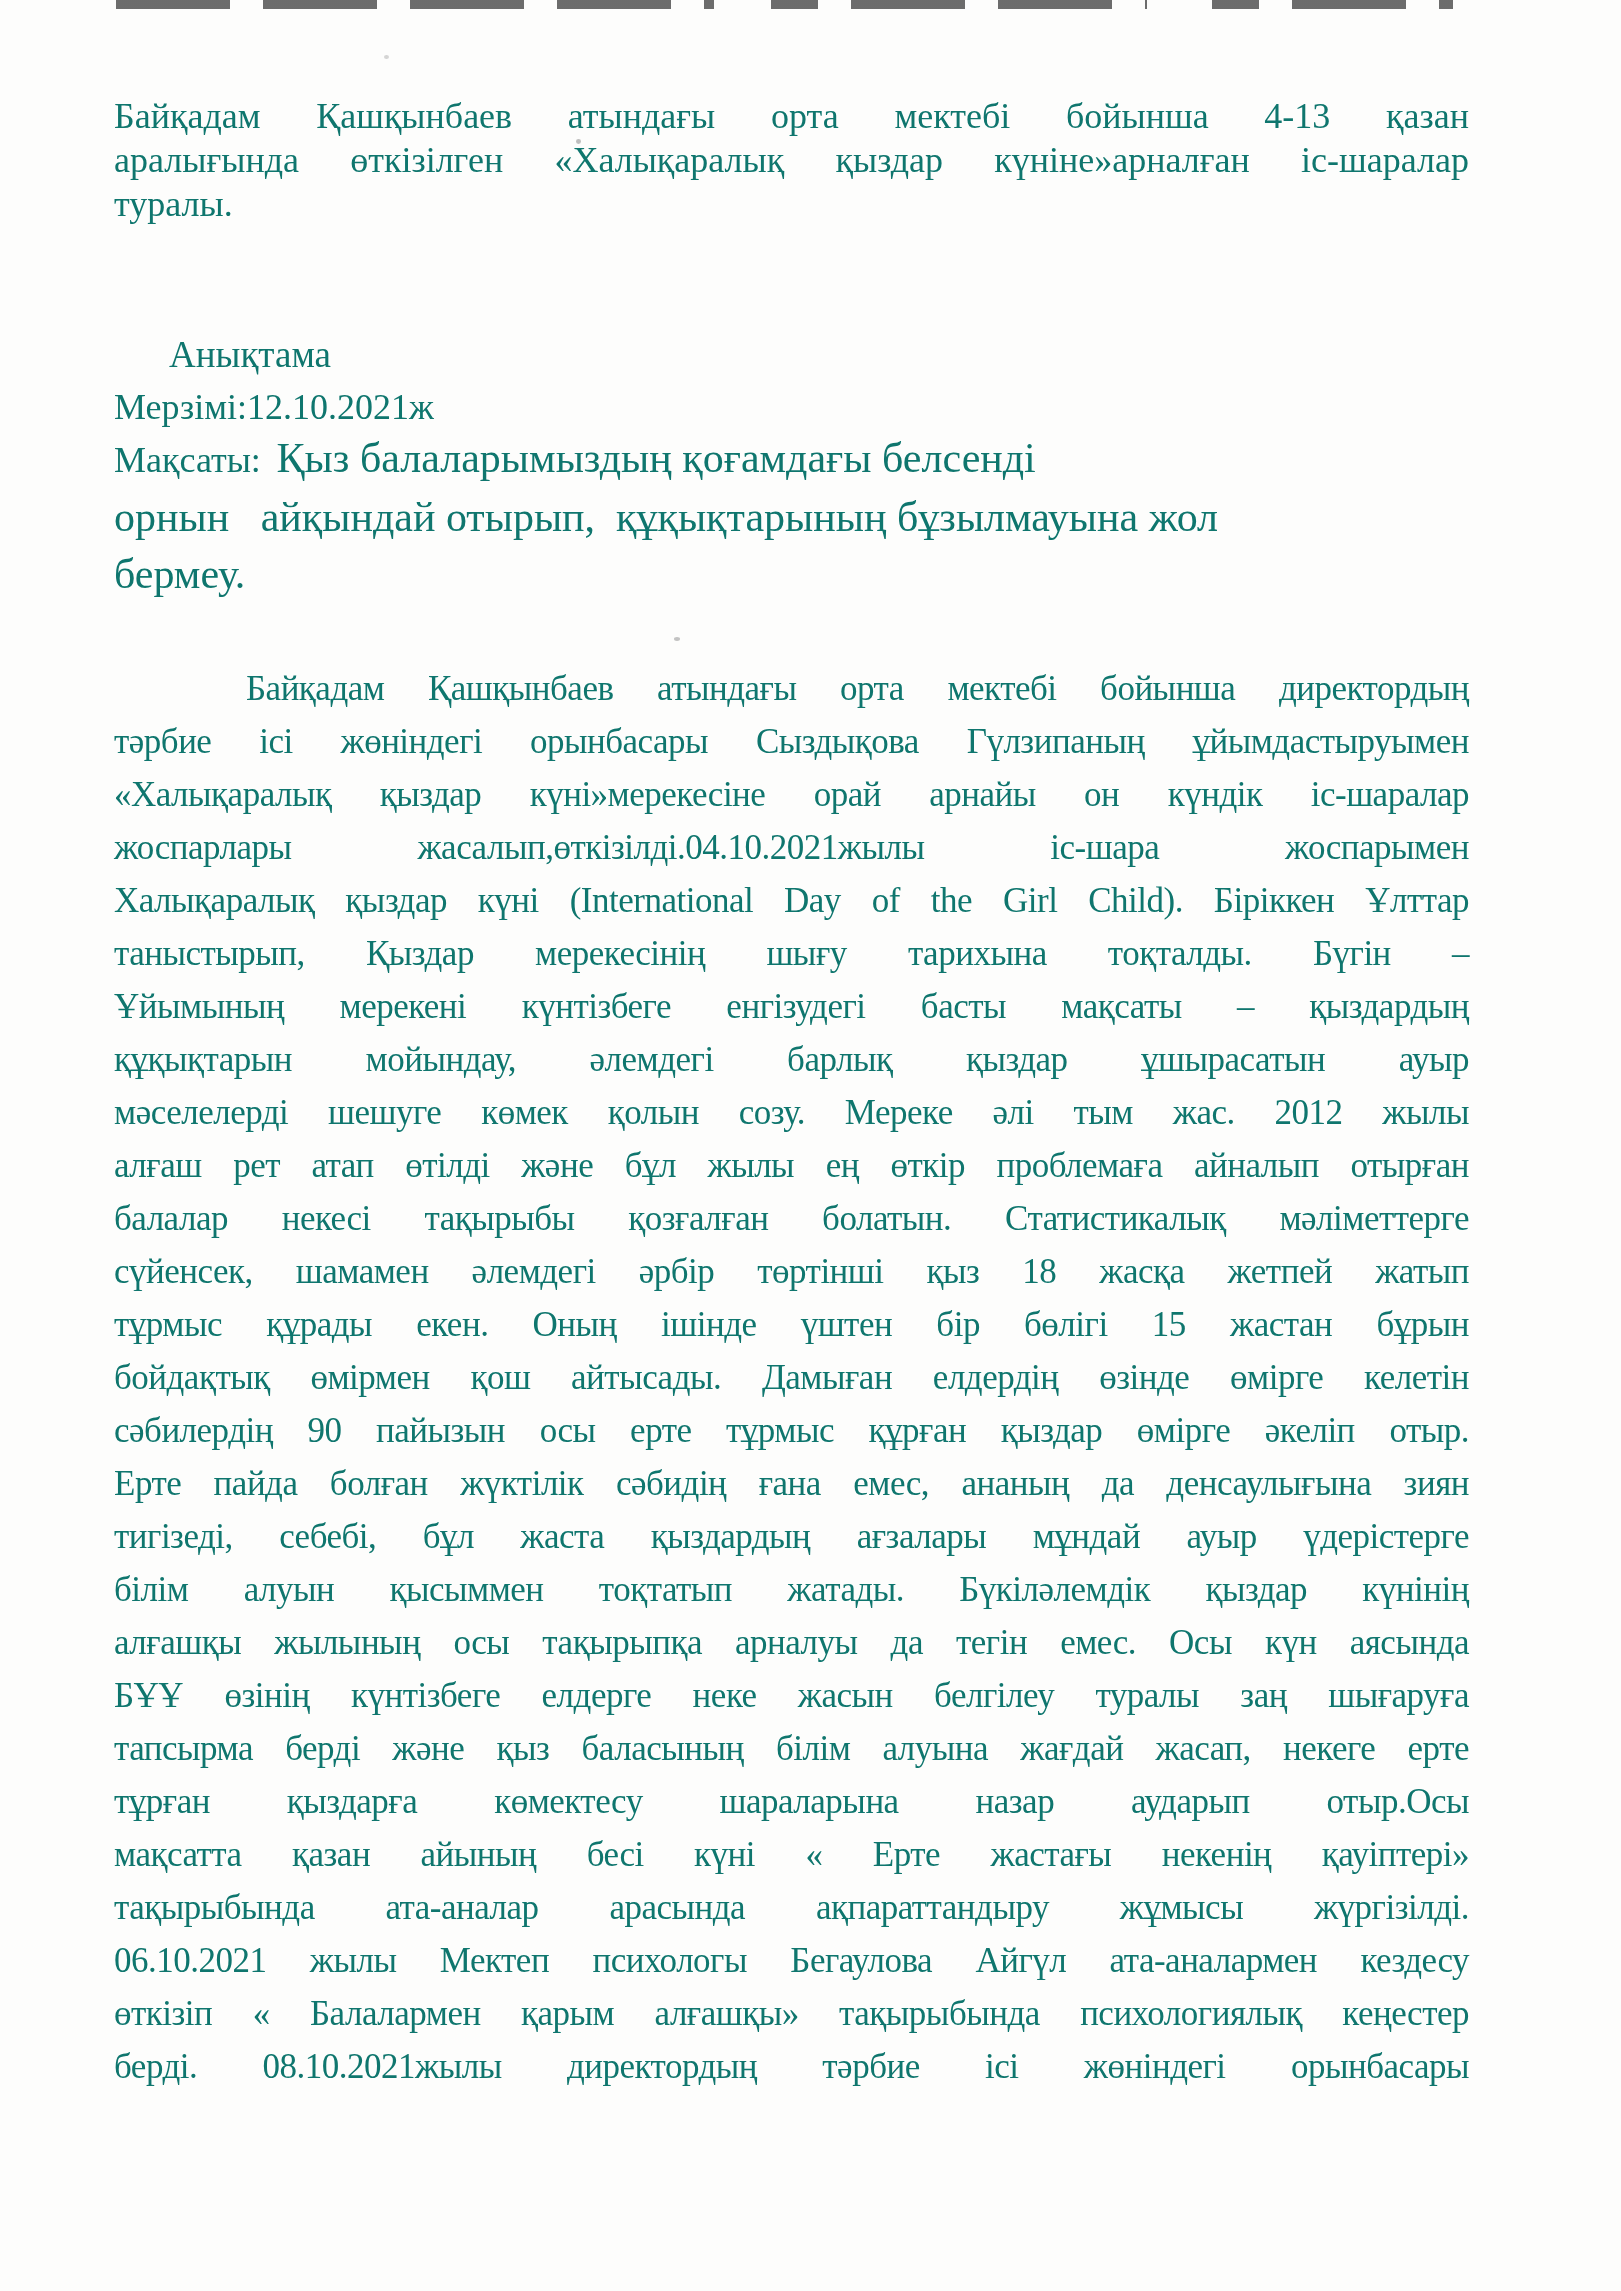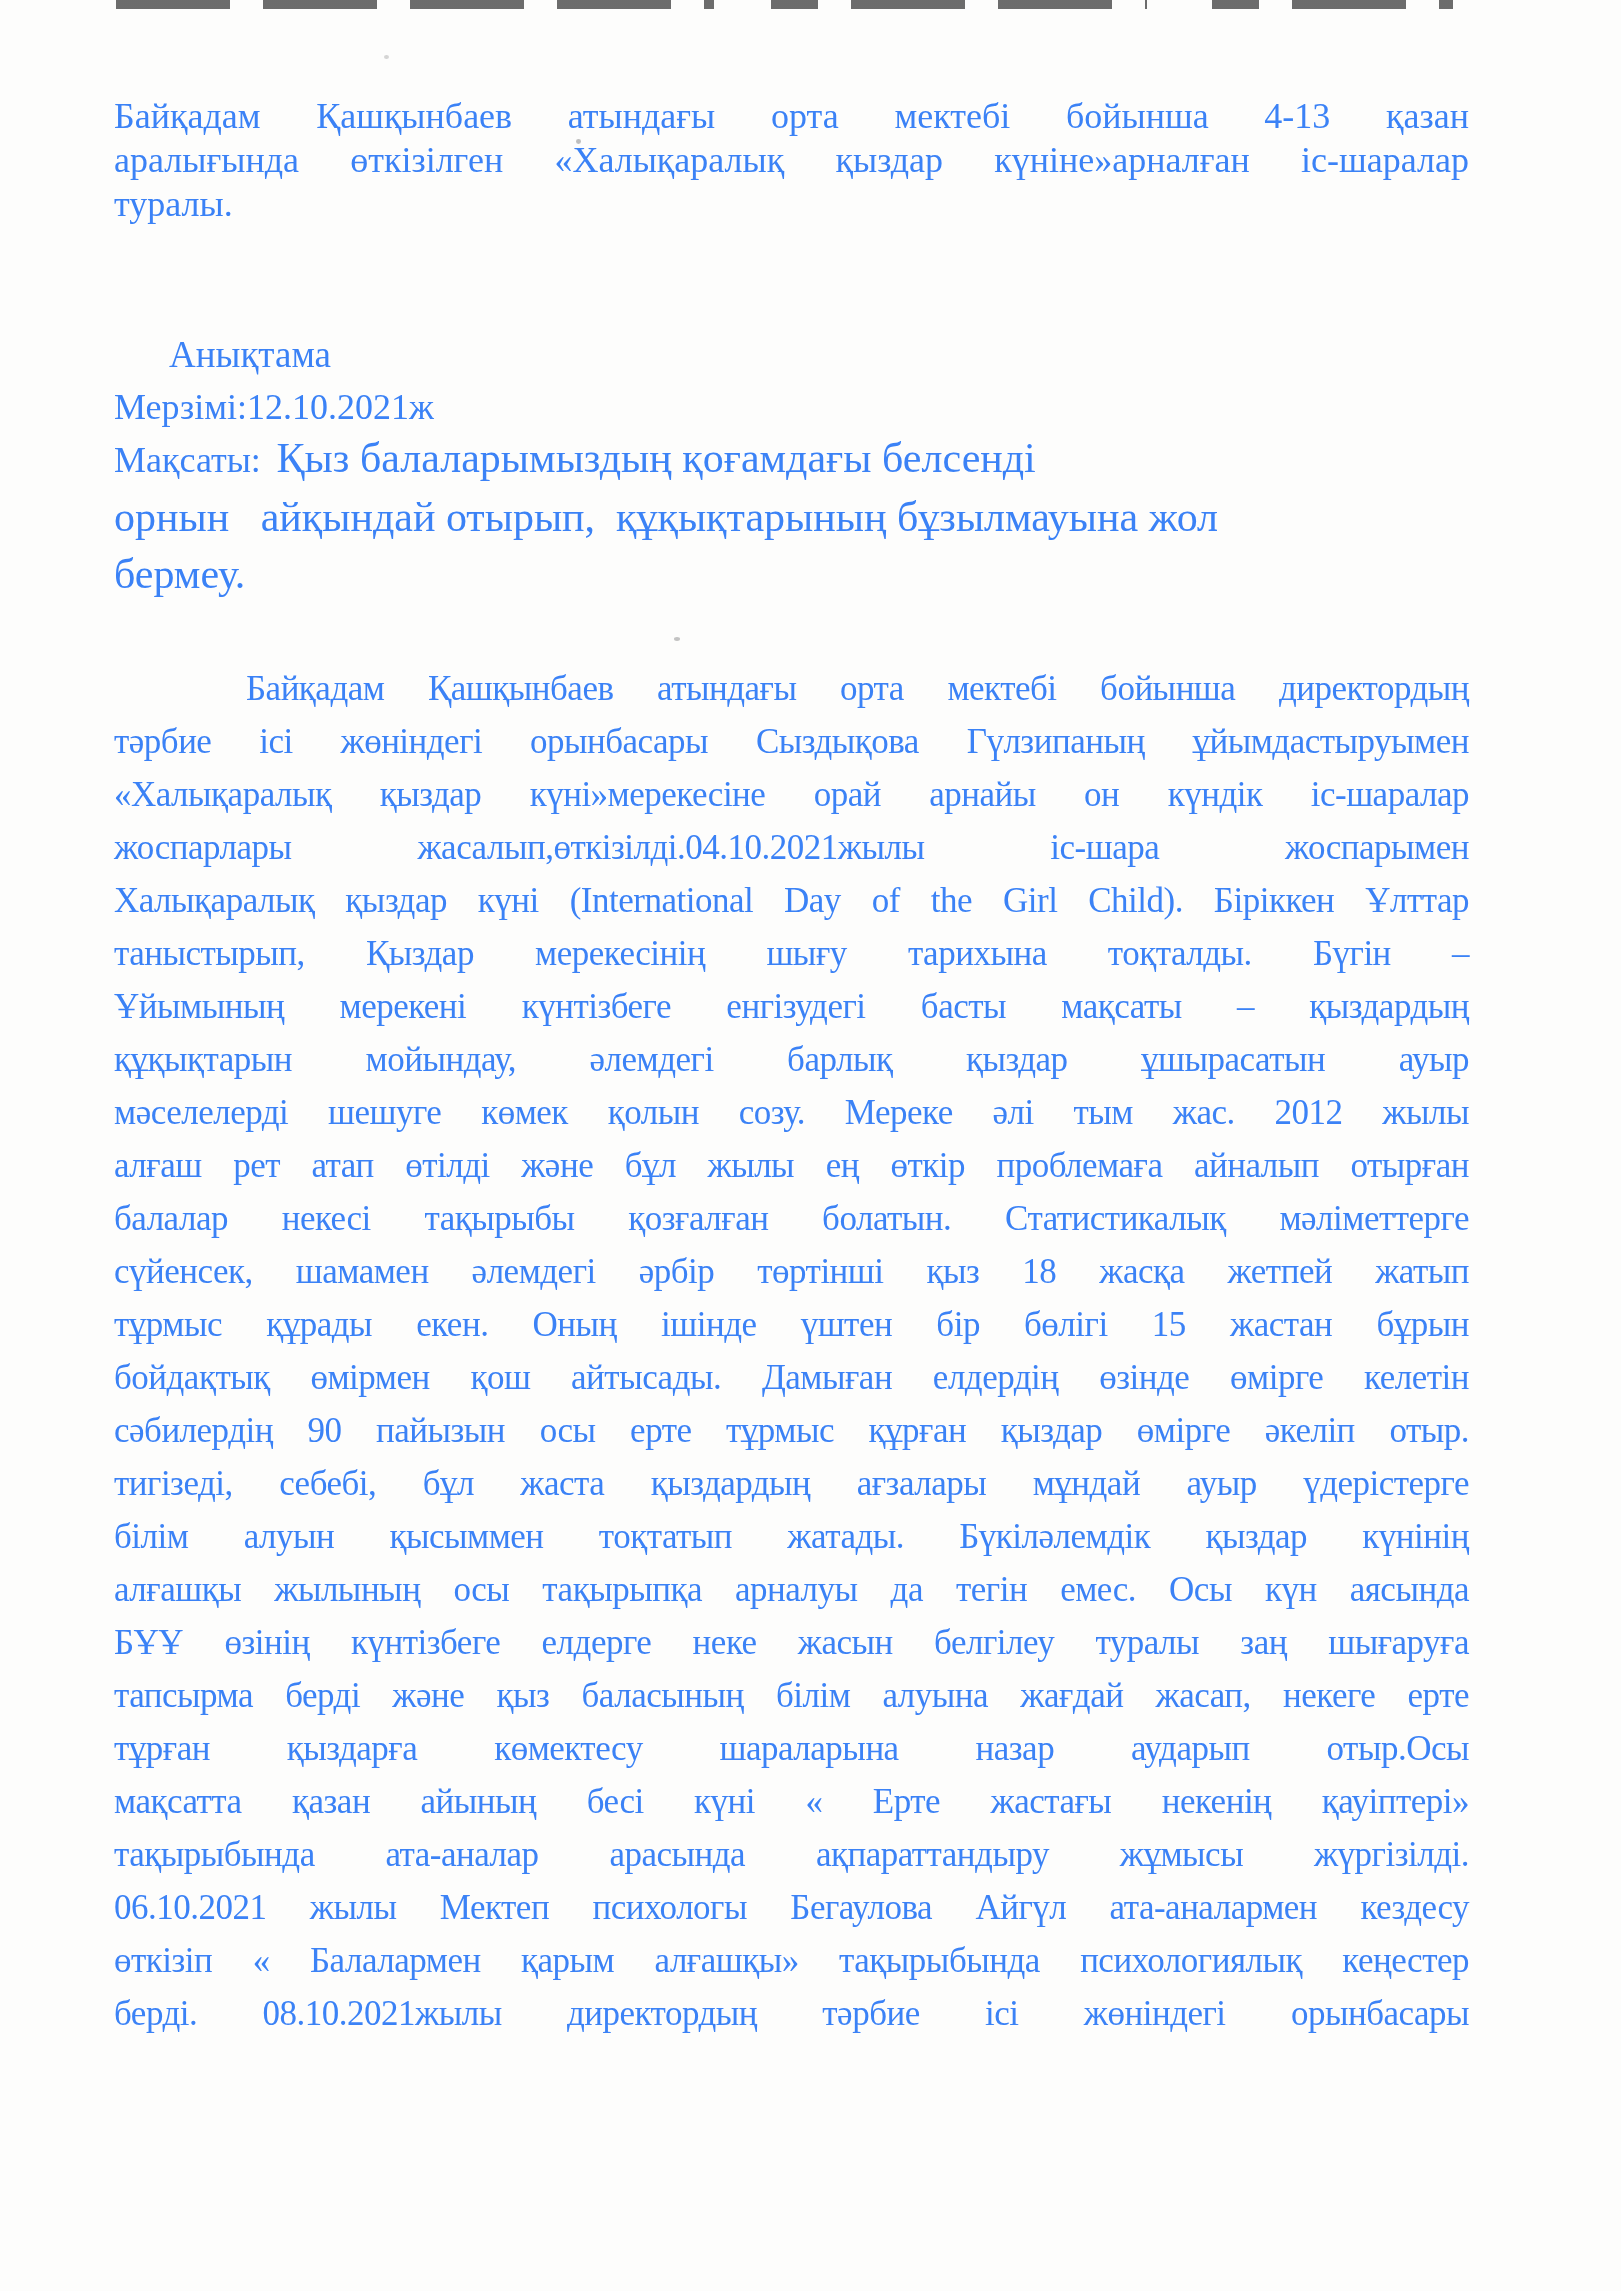--- a/index.html
+++ b/index.html
@@ -7,21 +7,21 @@
     padding: 0;
     background: #fdfdfc;
   }
   .page {
     position: relative;
     width: 1621px;
     height: 2292px;
     background: #fdfdfc;
     overflow: hidden;
     font-family: "Liberation Serif", "DejaVu Serif", serif;
-    color: #3b82f6;
+    color: #0f766e;
   }
   
   .scan-band {
     position: absolute;
     top: 0;
     left: 116px;
     width: 1337px;
     height: 8.8px;
     background: repeating-linear-gradient(90deg, #3c3c3c 0 114px, rgba(0,0,0,0) 114px 147px);
     opacity: 0.75;
@@ -135,20 +135,21 @@
       <p class="bline">таныстырып, Қыздар мерекесінің шығу тарихына тоқталды. Бүгін –</p>
       <p class="bline">Ұйымының мерекені күнтізбеге енгізудегі басты мақсаты – қыздардың</p>
       <p class="bline">құқықтарын мойындау, әлемдегі барлық қыздар ұшырасатын ауыр</p>
       <p class="bline">мәселелерді шешуге көмек қолын созу. Мереке әлі тым жас. 2012 жылы</p>
       <p class="bline">алғаш рет атап өтілді және бұл жылы ең өткір проблемаға айналып отырған</p>
       <p class="bline">балалар некесі тақырыбы қозғалған болатын. Статистикалық мәліметтерге</p>
       <p class="bline">сүйенсек, шамамен әлемдегі әрбір төртінші қыз 18 жасқа жетпей жатып</p>
       <p class="bline">тұрмыс құрады екен. Оның ішінде үштен бір бөлігі 15 жастан бұрын</p>
       <p class="bline">бойдақтық өмірмен қош айтысады. Дамыған елдердің өзінде өмірге келетін</p>
       <p class="bline">сәбилердің 90 пайызын осы ерте тұрмыс құрған қыздар өмірге әкеліп отыр.</p>
+      <p class="bline">Ерте пайда болған жүктілік сәбидің ғана емес, ананың да денсаулығына зиян</p>
       <p class="bline">тигізеді, себебі, бұл жаста қыздардың ағзалары мұндай ауыр үдерістерге</p>
       <p class="bline">білім алуын қысыммен тоқтатып жатады. Бүкіләлемдік қыздар күнінің</p>
       <p class="bline">алғашқы жылының осы тақырыпқа арналуы да тегін емес. Осы күн аясында</p>
       <p class="bline">БҰҰ өзінің күнтізбеге елдерге неке жасын белгілеу туралы заң шығаруға</p>
       <p class="bline">тапсырма берді және қыз баласының білім алуына жағдай жасап, некеге ерте</p>
       <p class="bline">тұрған қыздарға көмектесу шараларына назар аударып отыр.Осы</p>
       <p class="bline">мақсатта қазан айының бесі күні « Ерте жастағы некенің қауіптері»</p>
       <p class="bline">тақырыбында ата-аналар арасында ақпараттандыру жұмысы жүргізілді.</p>
       <p class="bline">06.10.2021 жылы Мектеп психологы Бегаулова Айгүл ата-аналармен кездесу</p>
       <p class="bline">өткізіп « Балалармен қарым алғашқы» тақырыбында психологиялық кеңестер</p>

